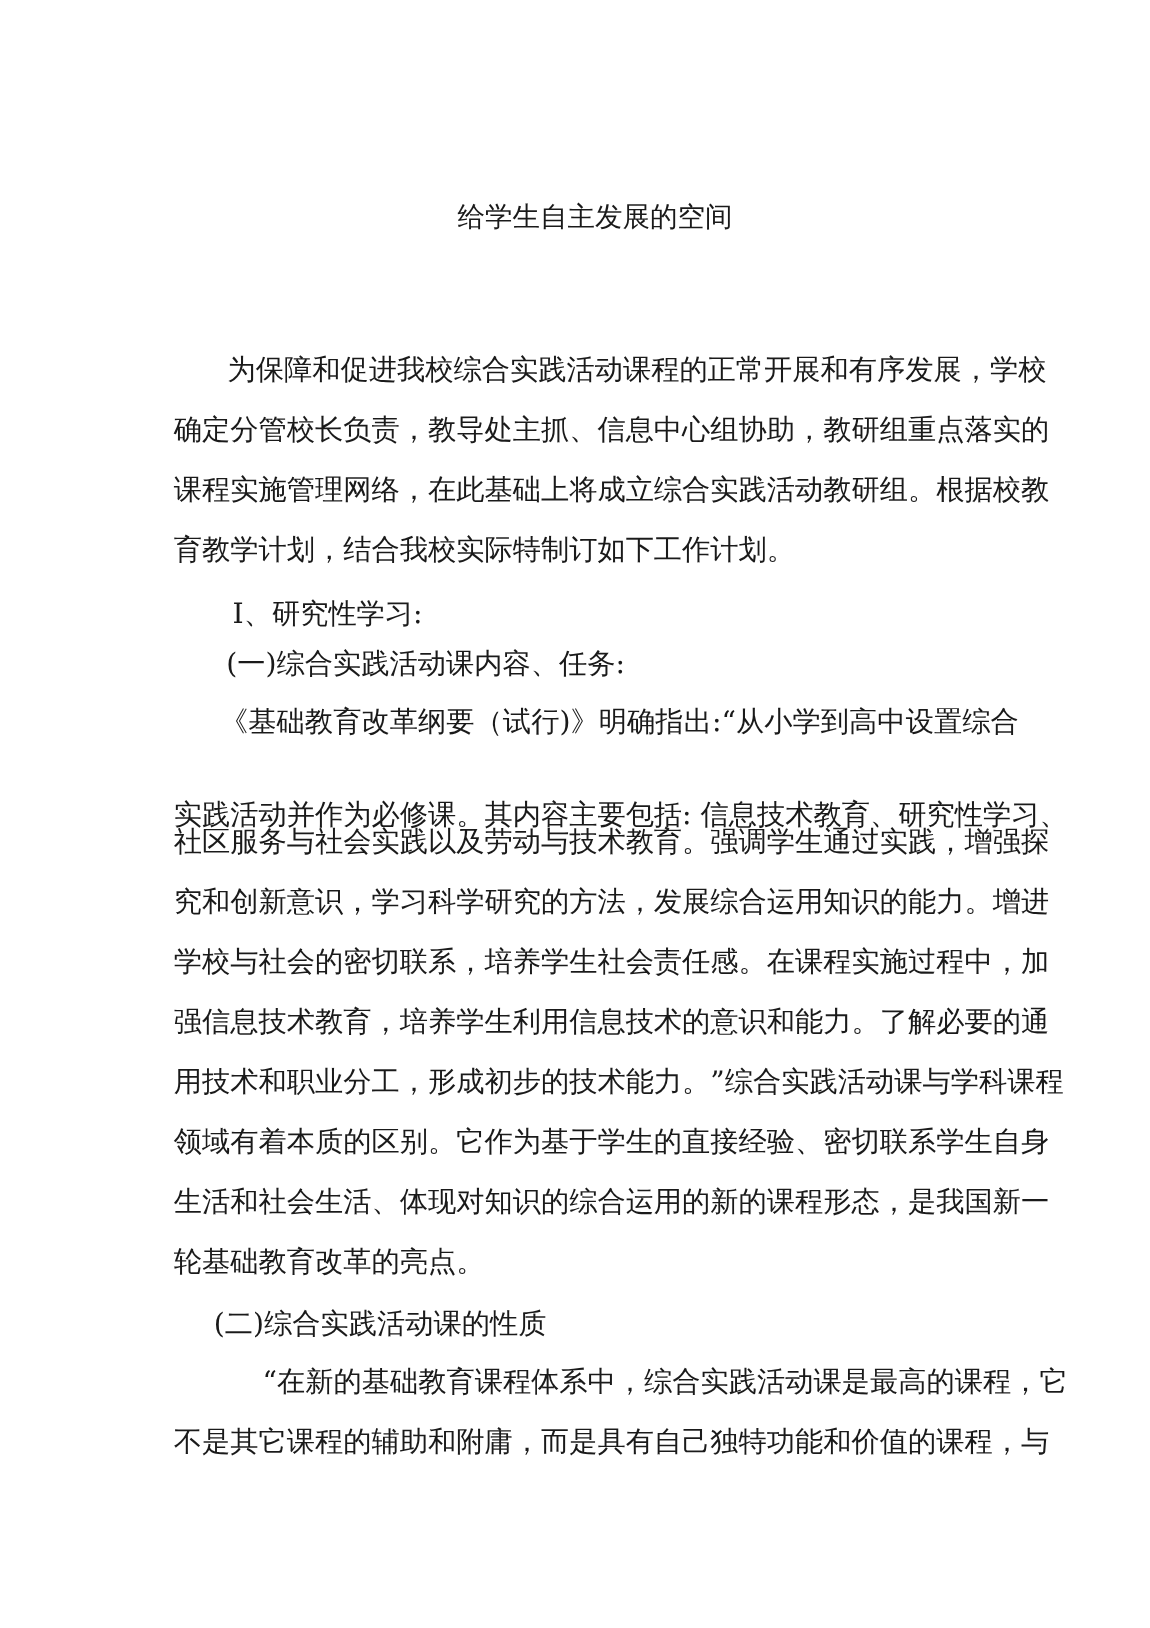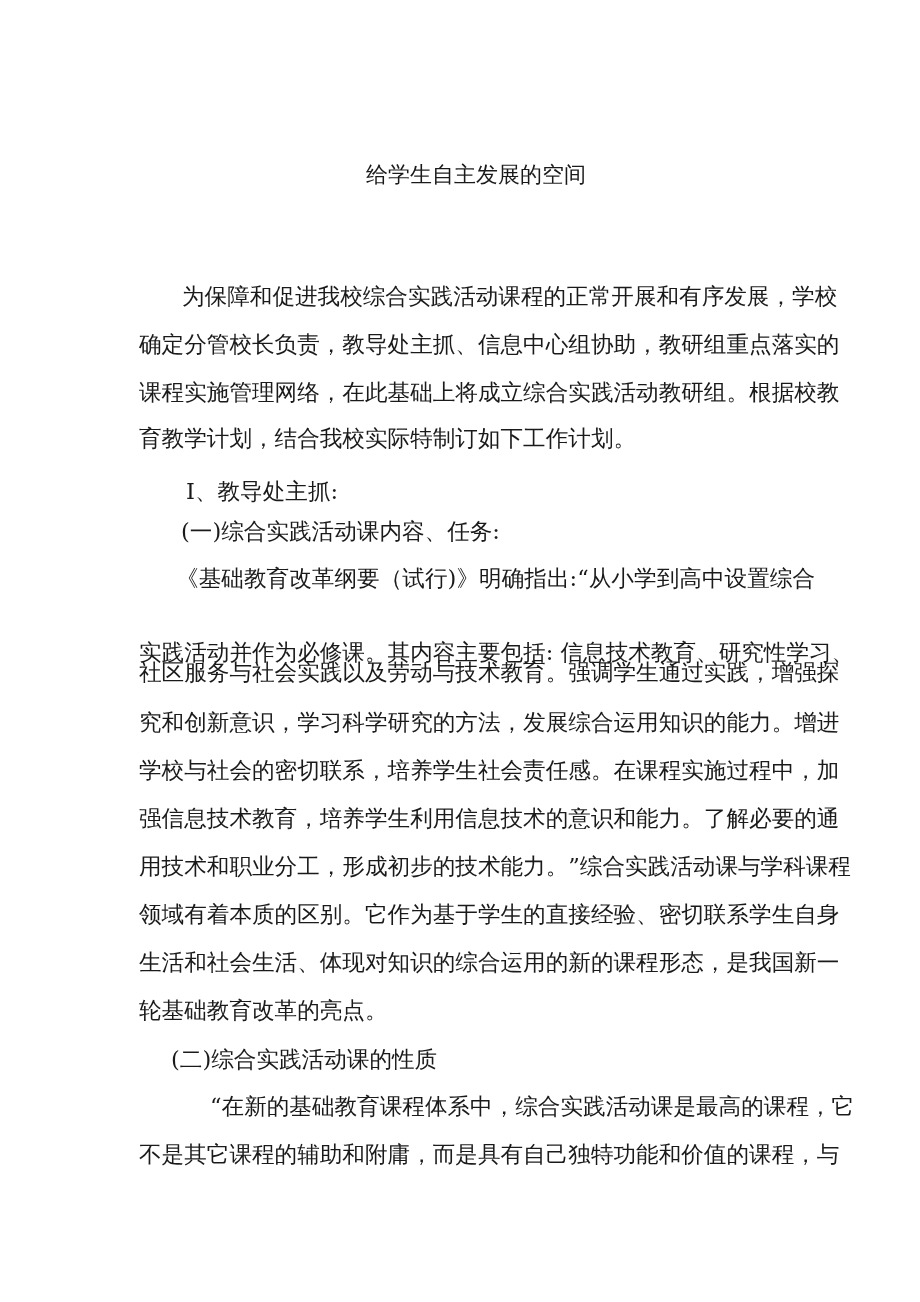--- a/index.html
+++ b/index.html
@@ -53,31 +53,31 @@
 <body>
 
 <div class="page">
 
   <div class="title" style="top:161px;">给学生自主发展的空间</div>
 
   <div>
     <div class="line indent2" style="top:281px;">为保障和促进我校综合实践活动课程的正常开展和有序发展，学校</div>
     <div class="line" style="top:329px;">确定分管校长负责，教导处主抓、信息中心组协助，教研组重点落实的</div>
     <div class="line" style="top:377px;">课程实施管理网络，在此基础上将成立综合实践活动教研组。根据校教</div>
-    <div class="line last" style="top:425px;font-family:Liberation Mono, monospace;">育教学计划，结合我校实际特制订如下工作计划。</div>
+    <div class="line last" style="top:425px;">育教学计划，结合我校实际特制订如下工作计划。</div>
   </div>
 
-  <div class="line indent-h1" style="top:476px;">Ⅰ、教导处主抓:</div>
+  <div class="line indent-h1" style="top:476px;">Ⅰ、研究性学习:</div>
 
   <div class="line indent-h2" style="top:516px;margin-left:10px;">(一)综合实践活动课内容、任务:</div>
 
   <div>
     <div class="line indent2" style="top:563px; left:160px; width:639px;">《基础教育改革纲要（试行)》明确指出:“从小学到高中设置综合</div>
     <div class="line" style="top:611px;margin-top:26px;">实践活动并作为必修课。其内容主要包括: 信息技术教育、研究性学习、</div>
-    <div class="line" style="top:659px;font-family:Liberation Mono, monospace;">社区服务与社会实践以及劳动与技术教育。强调学生通过实践，增强探</div>
+    <div class="line" style="top:659px;">社区服务与社会实践以及劳动与技术教育。强调学生通过实践，增强探</div>
     <div class="line" style="top:707px;">究和创新意识，学习科学研究的方法，发展综合运用知识的能力。增进</div>
     <div class="line" style="top:755px;">学校与社会的密切联系，培养学生社会责任感。在课程实施过程中，加</div>
     <div class="line" style="top:803px;">强信息技术教育，培养学生利用信息技术的意识和能力。了解必要的通</div>
     <div class="line" style="top:851px;">用技术和职业分工，形成初步的技术能力。”综合实践活动课与学科课程</div>
     <div class="line" style="top:899px;">领域有着本质的区别。它作为基于学生的直接经验、密切联系学生自身</div>
     <div class="line" style="top:947px;">生活和社会生活、体现对知识的综合运用的新的课程形态，是我国新一</div>
     <div class="line last" style="top:995px;">轮基础教育改革的亮点。</div>
   </div>
 
   <div class="line indent-h2" style="top:1044px;">(二)综合实践活动课的性质</div>

